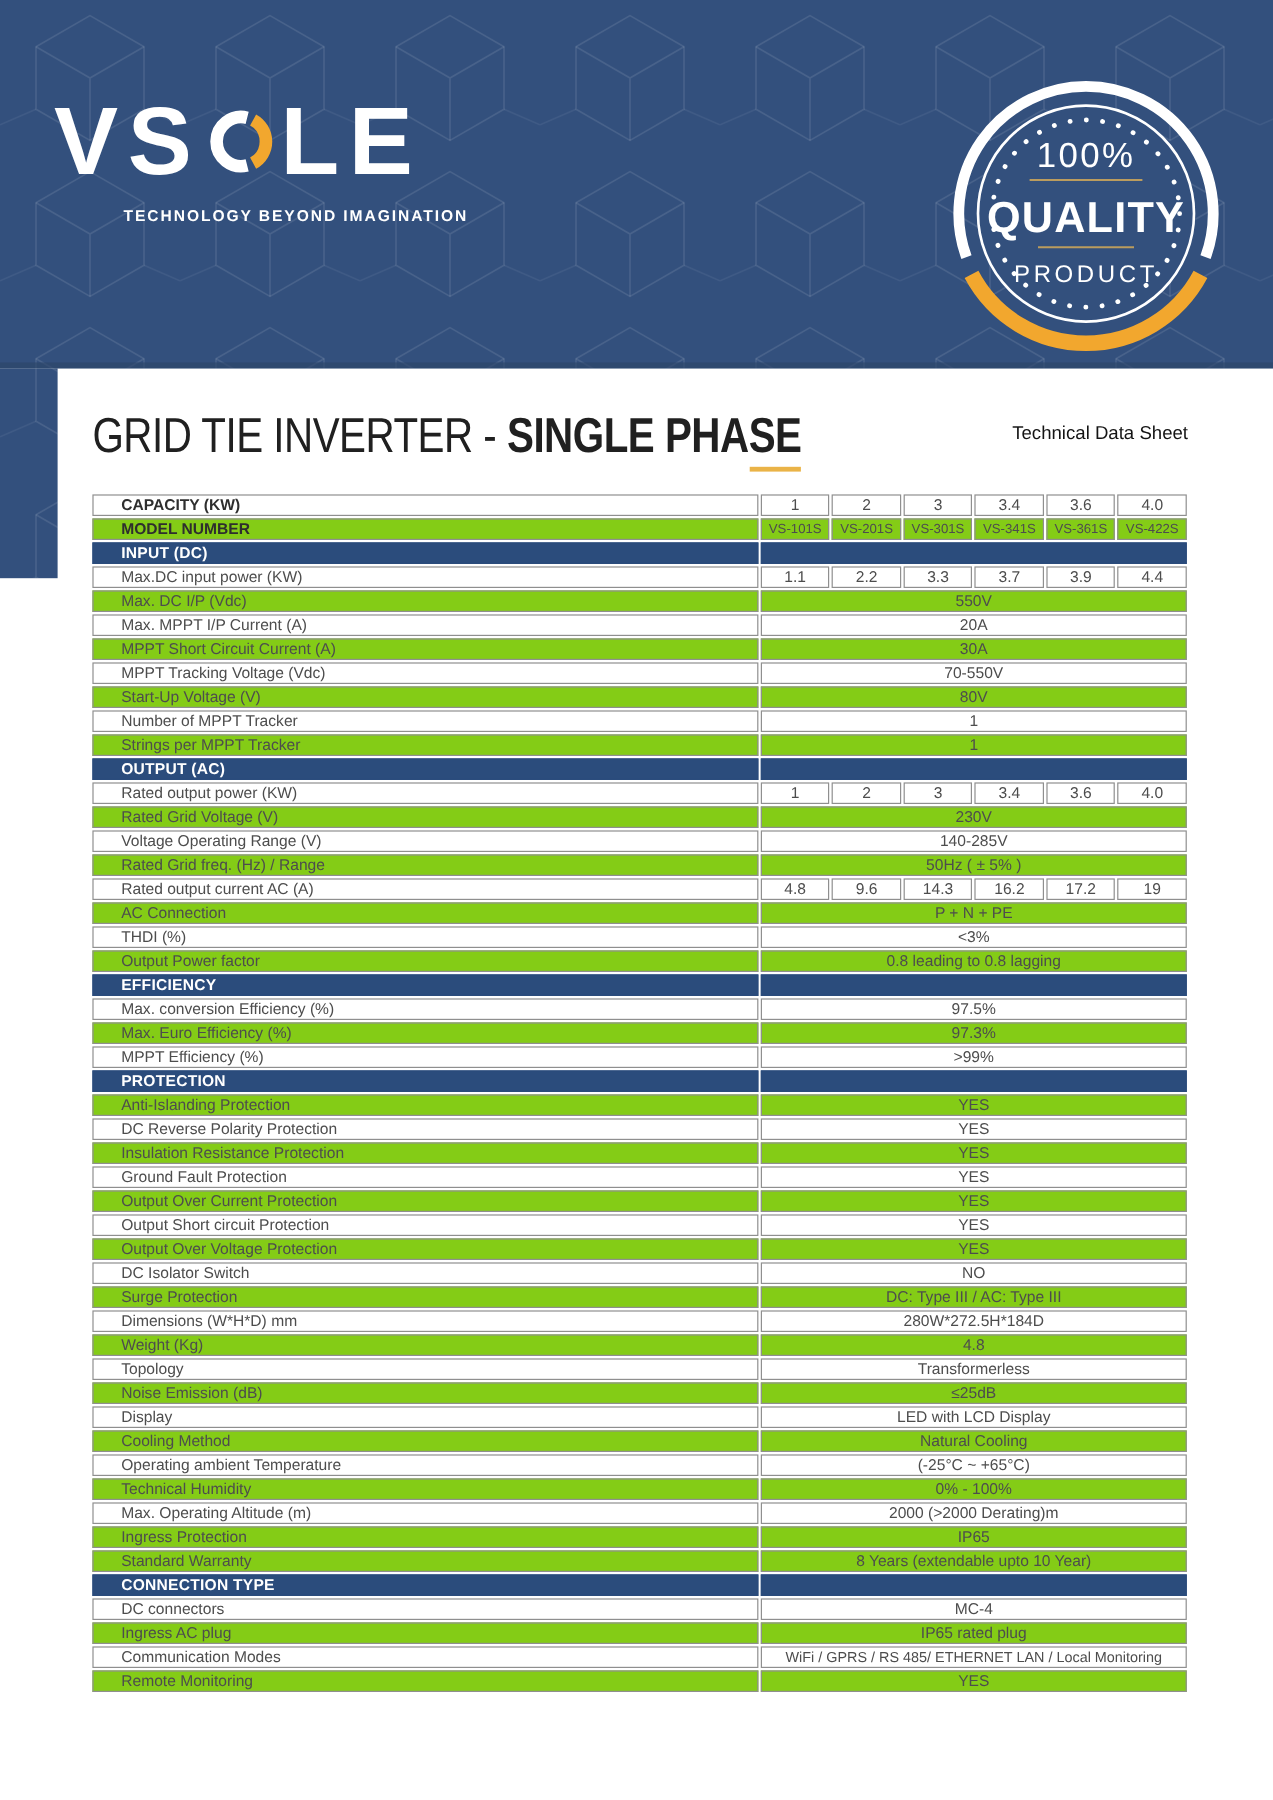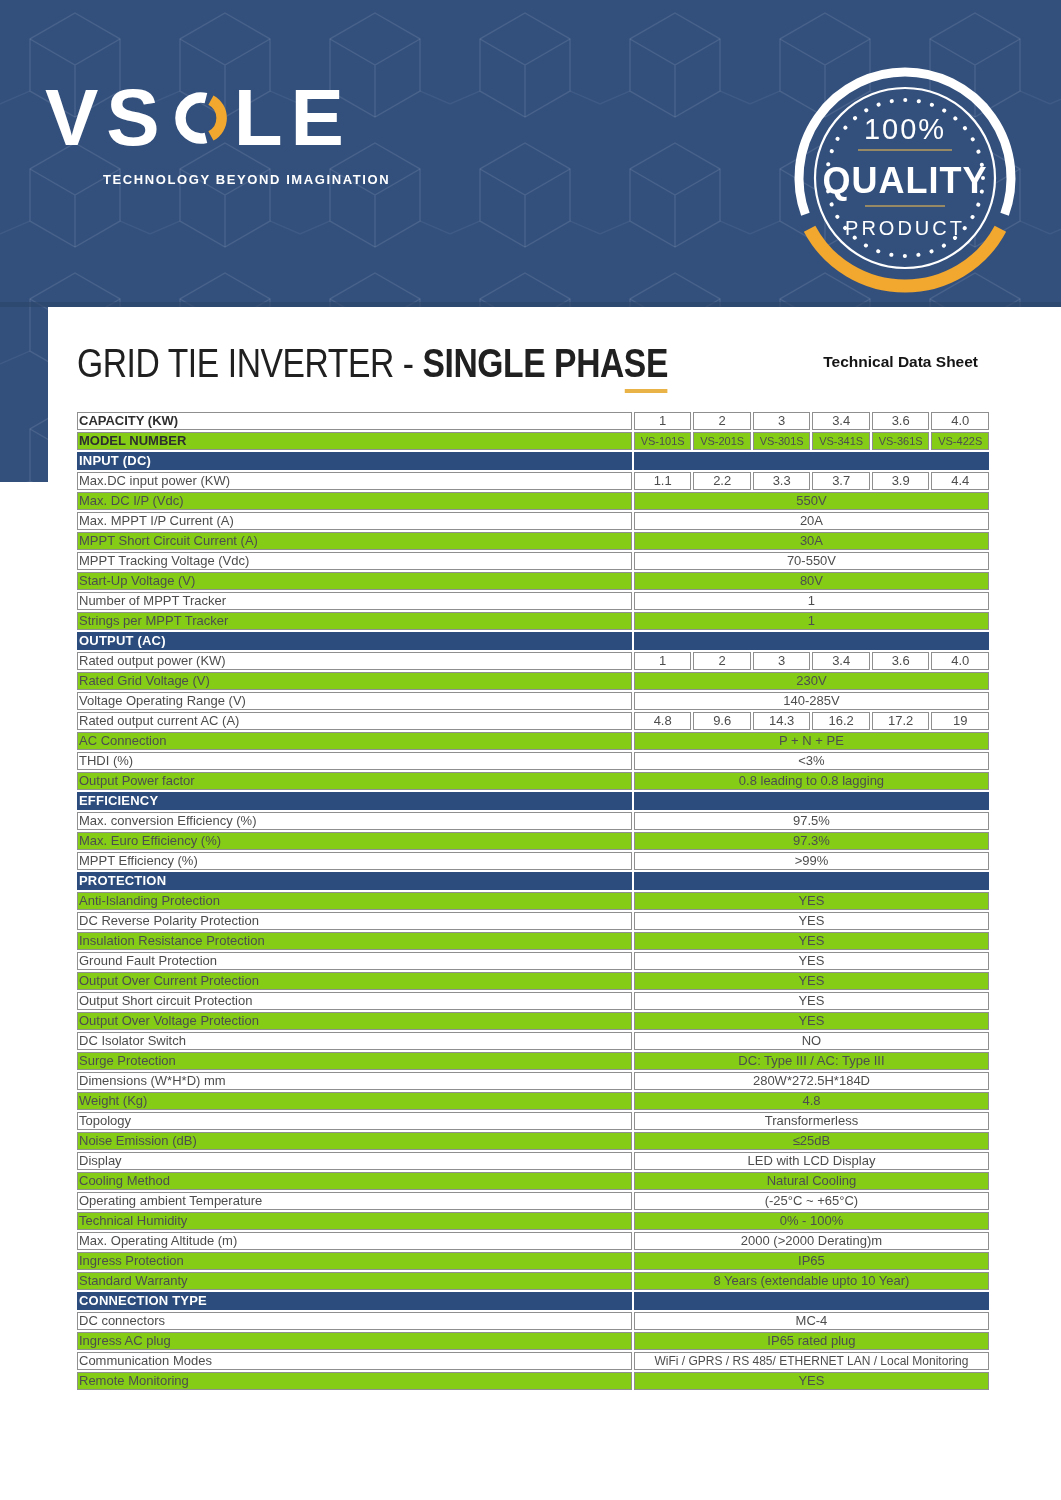--- a/index.html
+++ b/index.html
@@ -20,28 +20,28 @@
   .badge-top    { font-size: 29px; letter-spacing: 2px; }
   .badge-mid    { font-size: 36px; font-weight: bold; letter-spacing: 1px; }
   .badge-bot    { font-size: 20px; letter-spacing: 3px; }
 
   
   .page-title { position: absolute; left: 77px; top: 340px; font-size: 41px; color: #202020; white-space: nowrap;
                 transform: scaleX(0.82); transform-origin: 0 50%; letter-spacing: -0.5px; }
   .title-regular { font-weight: normal; }
   .title-bold { font-weight: bold; position: relative; }
   .title-underline { position: absolute; right: 1px; bottom: -7px; width: 52px; height: 4px; background: #eab347; }
-  .sheet-label { position: absolute; right: 83px; top: 353px; font-size: 15.5px; font-weight: bold; color: #141414; }
+  .sheet-label { position: absolute; right: 71px; top: 353px; font-size: 15.5px; font-weight: normal; color: #141414; }
 
   
   .spec-wrap { position: absolute; left: 75px; top: 410px; width: 916px; }
   table.spec { border-collapse: separate; border-spacing: 2px 2px; width: 916px; table-layout: fixed; }
   table.spec td { border: 1px solid #8f8f8f; height: 16px; line-height: 16px; font-size: 13px; color: #4d4d4d;
                   background: #ffffff; overflow: hidden; white-space: nowrap; }
-  td.label { padding-left: 1px; text-align: left; }
+  td.label { padding-left: 23px; text-align: left; }
   td.val { text-align: center; }
   tr.even td { background: #84cc16; }
   tr.strong td.label { font-weight: bold; color: #2e2e2e; }
   tr.small td.val { font-size: 11px; }
   tr.fit td.val { font-size: 12px; }
   tr.section td { background: #2b4c7c; border-color: #2b4c7c; color: #ffffff; font-weight: bold; letter-spacing: 0.2px; }
 </style>
 </head>
 <body>
 
@@ -178,20 +178,24 @@
             <td class="val">4.0</td>
           </tr>
           <tr class="even">
             <td class="label">Rated Grid Voltage (V)</td>
             <td class="val" colspan="6">230V</td>
           </tr>
           <tr class="odd">
             <td class="label">Voltage Operating Range (V)</td>
             <td class="val" colspan="6">140-285V</td>
           </tr>
+          <tr class="even">
+            <td class="label">Rated Grid freq. (Hz) / Range</td>
+            <td class="val" colspan="6">50Hz ( ± 5% )</td>
+          </tr>
           <tr class="odd">
             <td class="label">Rated output current AC (A)</td>
             <td class="val">4.8</td>
             <td class="val">9.6</td>
             <td class="val">14.3</td>
             <td class="val">16.2</td>
             <td class="val">17.2</td>
             <td class="val">19</td>
           </tr>
           <tr class="even">

